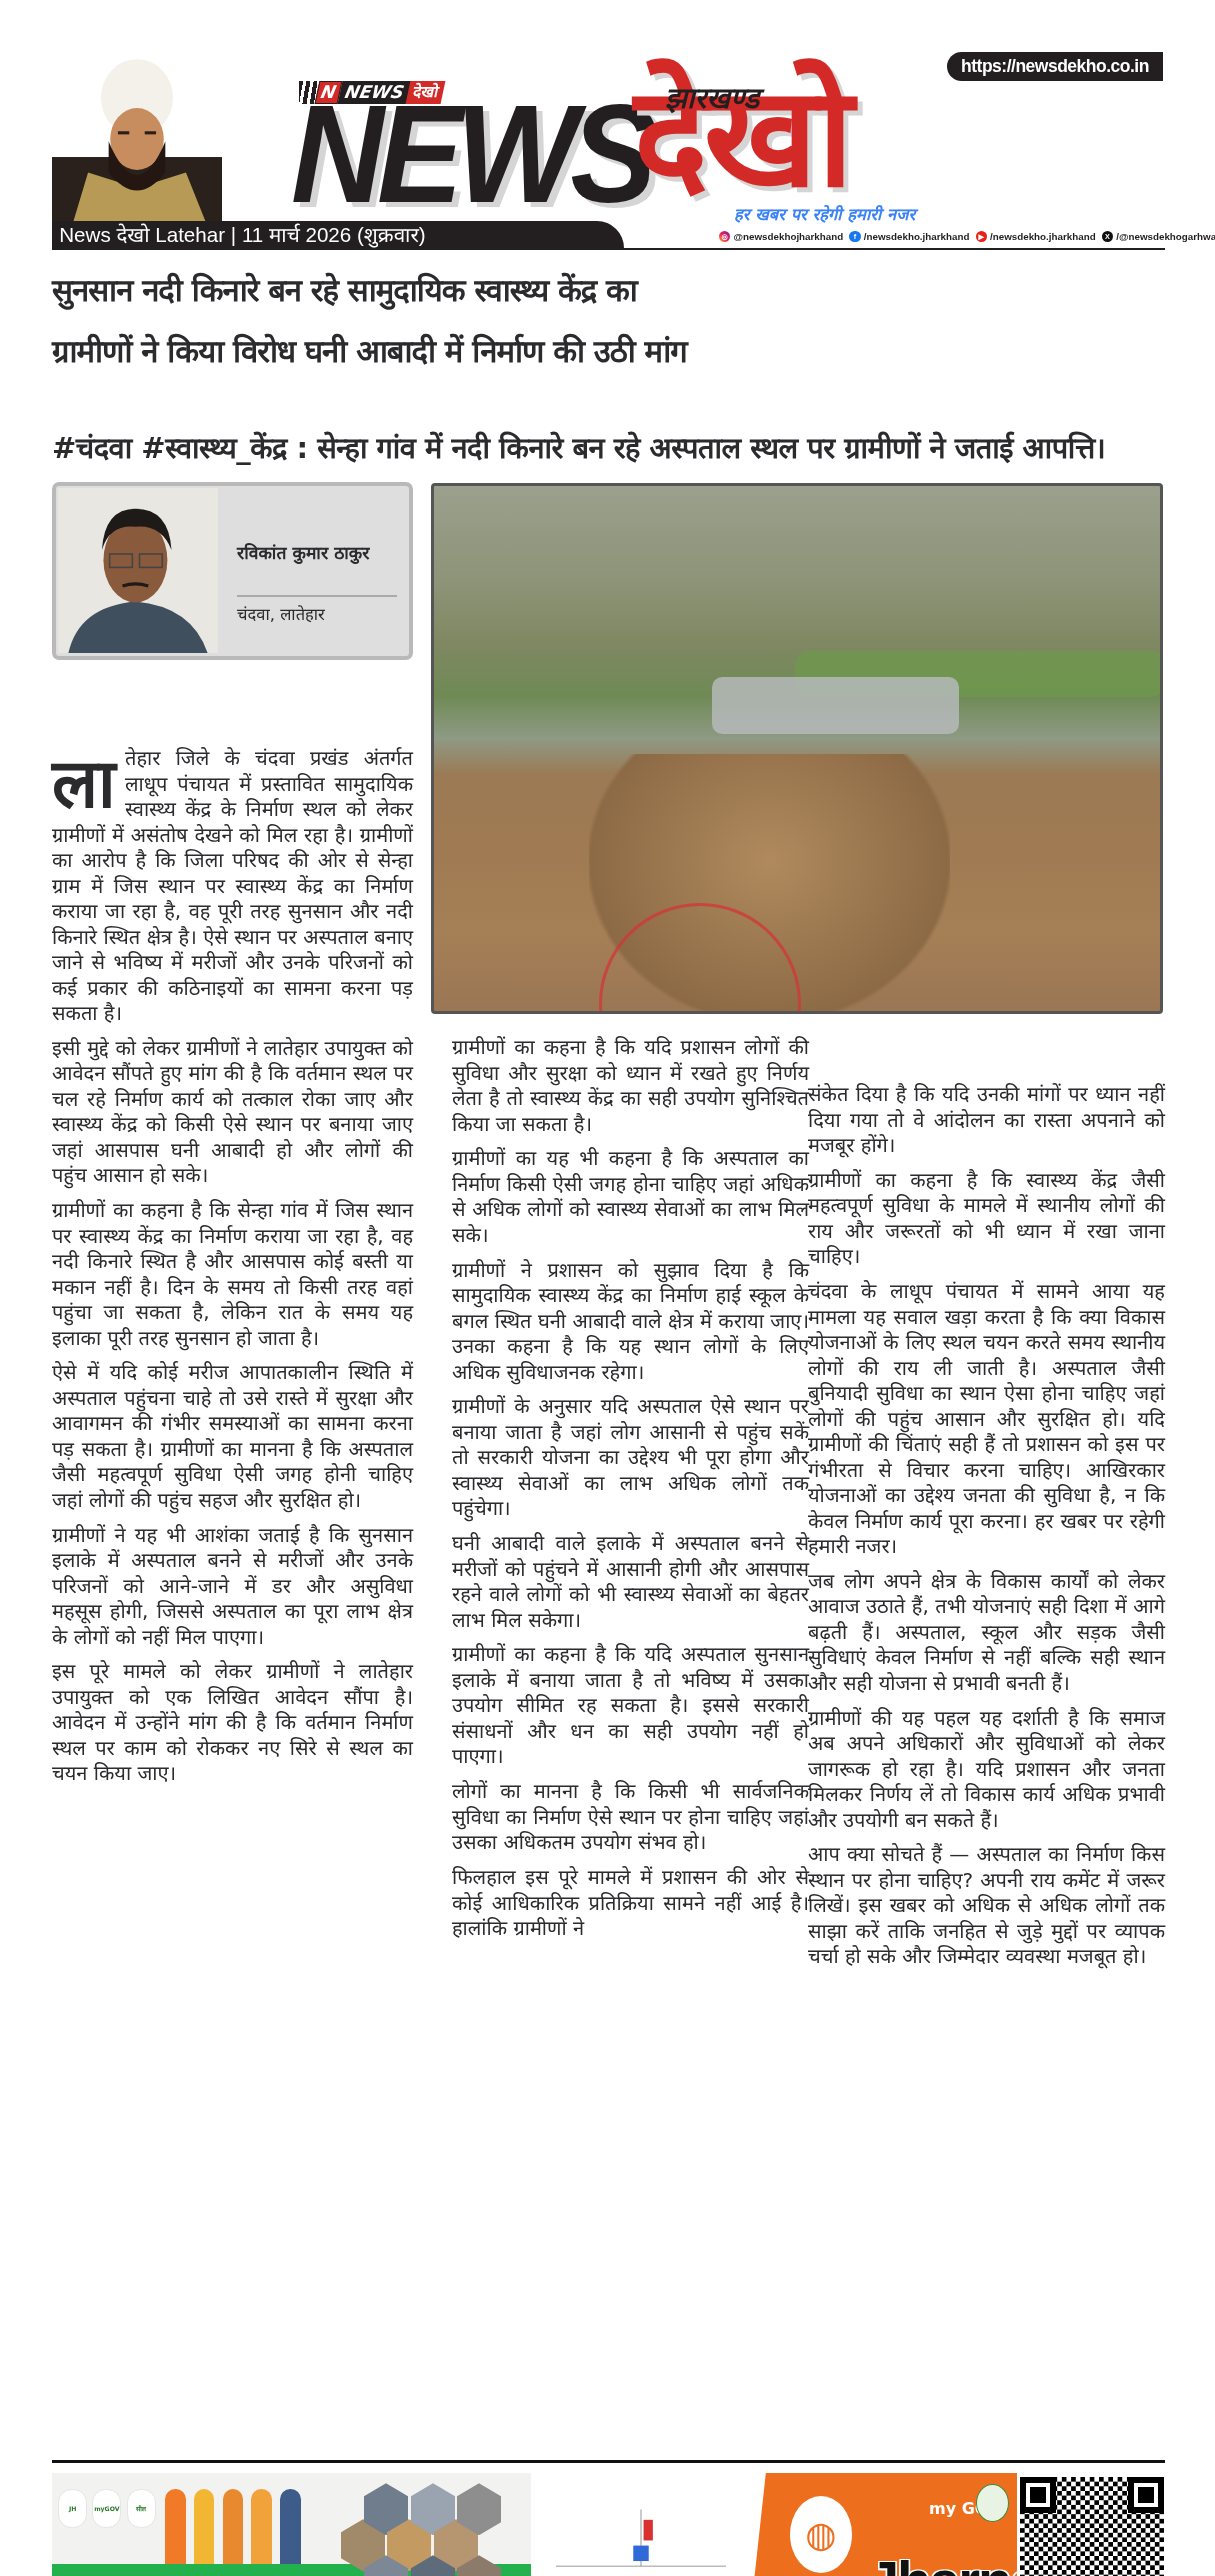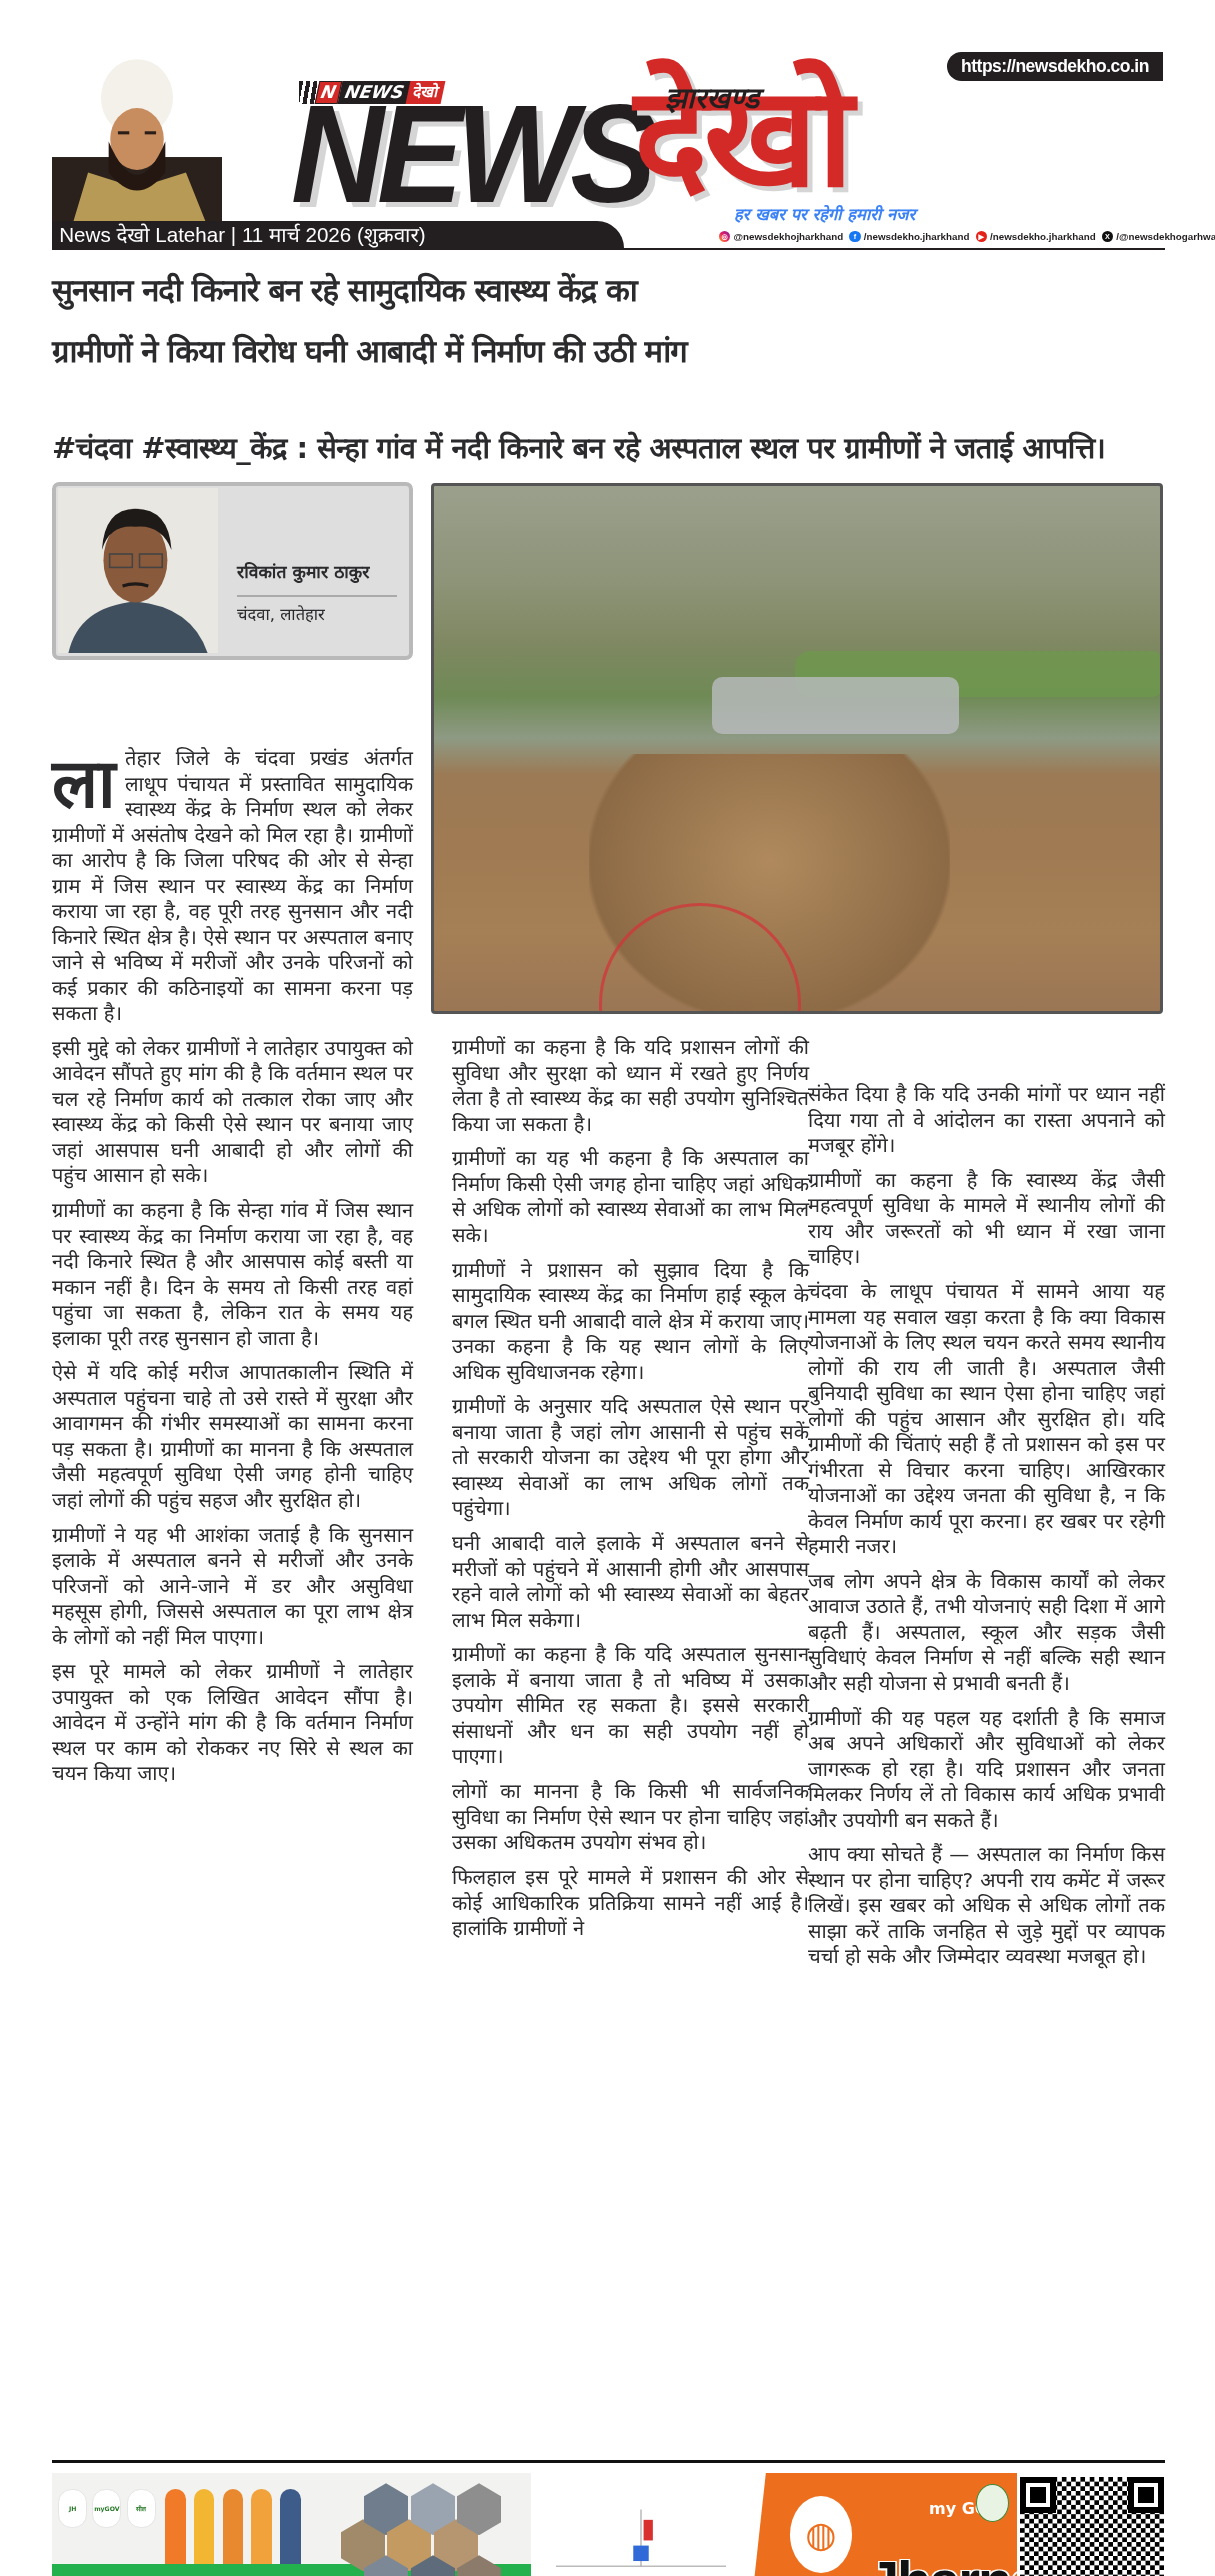--- a/index.html
+++ b/index.html
@@ -46,21 +46,21 @@
               color:#2b2b2e; letter-spacing:-1px; }
   .subhead { left:52px; top:433px; width:1133px; font-size:29px; line-height:31px; font-weight:bold;
              color:#2b2b2e; letter-spacing:-0.5px; white-space:nowrap; }
 
   
   .byline { left:52px; top:482px; width:361px; height:178px; background:#dedede; border:4.1px solid #b9b9b9;
             border-radius:7.2px; box-sizing:border-box; overflow:hidden; }
   .byline .photo { position:absolute; left:2.1px; top:2.1px; width:160px; height:165px;
                    background:linear-gradient(#ecebe7,#e3e1dc); }
   .byline .name { position:absolute; left:181px; top:54px; width:170px; font-size:17.5px; line-height:27px;
-                  font-weight:bold; color:#2b2b2e;margin-top:19px; }
+                  font-weight:bold; color:#2b2b2e; }
   .byline .rule { position:absolute; left:181px; top:109px; width:160px; height:2.1px; background:#aaa; }
   .byline .place { position:absolute; left:181px; top:116px; font-size:16.5px; color:#2b2b2e; }
 
   
   .main-photo { left:431px; top:483px; width:732px; height:531px; border:3.1px solid #555; border-radius:4.1px;
                 overflow:hidden; box-sizing:border-box;
                 background:linear-gradient(180deg,#9aa08c 0%,#8e9478 18%,#7f8862 30%,#6f8a55 40%,#8e9a84 48%,
                            #9b7a55 55%,#a07a52 70%,#a57f55 85%,#9b7655 100%); }
   .main-photo .water { position:absolute; left:278px; top:191px; width:247px; height:57px;
                        background:#b9bcbf; opacity:.8; border-radius:10.3px; }

